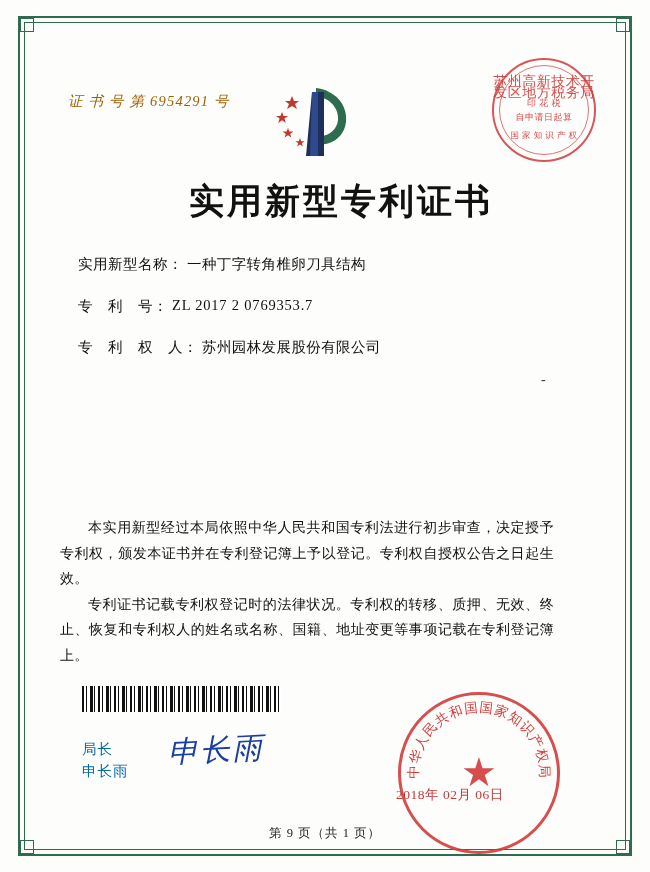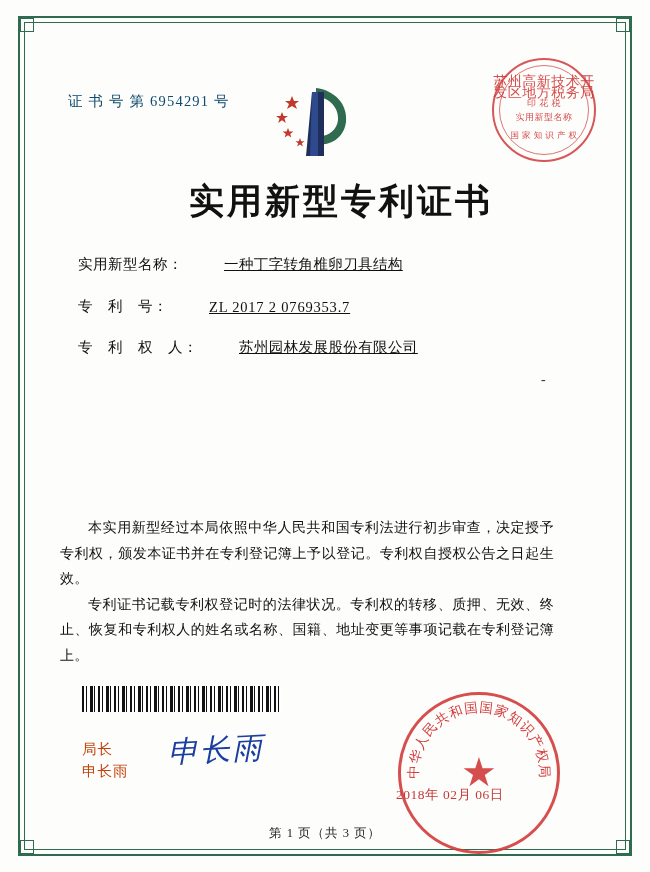--- a/index.html
+++ b/index.html
@@ -31,22 +31,23 @@
   .corner {
     position: absolute;
     width: 14px; height: 14px;
     border: 1px solid #2f6b4f;
   }
   
   .cert-no {
     position: absolute;
     left: 68px; top: 92px;
     font-size: 14.5px;
-    color: #0c4a6e;
+    color: #a16207;
     letter-spacing: 1.2px;
+    font-style: italic;
   }
   
   .logo {
     position: absolute;
     left: 272px; top: 82px;
     width: 96px; height: 82px;
   }
   
   .stamp-top {
     position: absolute;
@@ -92,34 +93,32 @@
     padding-left: 32px;
   }
   
   .fields {
     position: absolute;
     left: 78px; top: 255px;
     width: 500px;
   }
   .field-row {
     display: flex;
-    align-items: flex-end;
+    align-items: flex-start;
     margin-bottom: 22.5px;
     font-size: 14.5px;
     color: #111;
-    gap: 37px;
   }
   .field-label {
     white-space: nowrap;
     letter-spacing: 0.5px;
   }
   .field-value {
     margin-left: 4px;
     letter-spacing: 0.4px;
-    text-decoration: underline;
   }
   .field-value.mono-ish {
     font-family: "Liberation Serif", "DejaVu Serif", serif;
     letter-spacing: 0.8px;
   }
   
   .body-text {
     position: absolute;
     left: 60px; top: 515px;
     width: 494px;
@@ -141,21 +140,21 @@
         #111 4px, #111 5px, #fff 5px, #fff 8px,
         #111 8px, #111 11px, #fff 11px, #fff 12px,
         #111 12px, #111 13px, #fff 13px, #fff 16px);
   }
   
   .director {
     position: absolute;
     left: 82px; top: 738px;
     font-size: 14.5px;
     line-height: 22px;
-    color: #c2410c;
+    color: #0369a1;
     letter-spacing: 1px;
   }
   .signature {
     position: absolute;
     left: 168px; top: 730px;
     font-size: 30px;
     color: #1b3fa0;
     font-family: "Liberation Serif", "DejaVu Serif", serif;
     font-style: italic;
     letter-spacing: 2px;
@@ -239,21 +238,21 @@
       <polygon points="16,46 17.4,49.6 21.4,49.6 18.2,51.9 19.4,55.6 16,53.3 12.6,55.6 13.8,51.9 10.6,49.6 14.6,49.6" fill="#c0392b"></polygon>
       <polygon points="28,56 29.2,59.2 32.6,59.2 29.8,61.2 30.9,64.4 28,62.4 25.1,64.4 26.2,61.2 23.4,59.2 26.8,59.2" fill="#c0392b"></polygon>
     </svg>
   </div>
 
   <div class="stamp-top">
     <div class="ring"></div>
     <div class="ring2"></div>
     <div class="txt t1">苏州高新技术开发区地方税务局</div>
     <div class="txt t2">印 花 税</div>
-    <div class="txt t3">实用新型名称</div>
+    <div class="txt t3">自申请日起算</div>
     <div class="txt t4">国 家 知 识 产 权</div>
   </div>
 
   <div class="title">实用新型专利证书</div>
 
   <div class="fields">
     <div class="field-row">
       <span class="field-label">实用新型名称：</span>
       <span class="field-value">一种丁字转角椎卵刀具结构</span>
     </div>
@@ -291,14 +290,14 @@
       </defs>
       <text>
         <textPath href="#arcpath" startOffset="50%" text-anchor="middle" id="sealArcText">中华人民共和国国家知识产权局</textPath>
       </text>
     </svg>
     <div class="star">★</div>
   </div>
 
   <div class="stamp-date">2018年 02月 06日</div>
 
-  <div class="footer">第 1 页（共 3 页）</div>
+  <div class="footer">第 9 页（共 1 页）</div>
 </div>
 
 </body></html>

